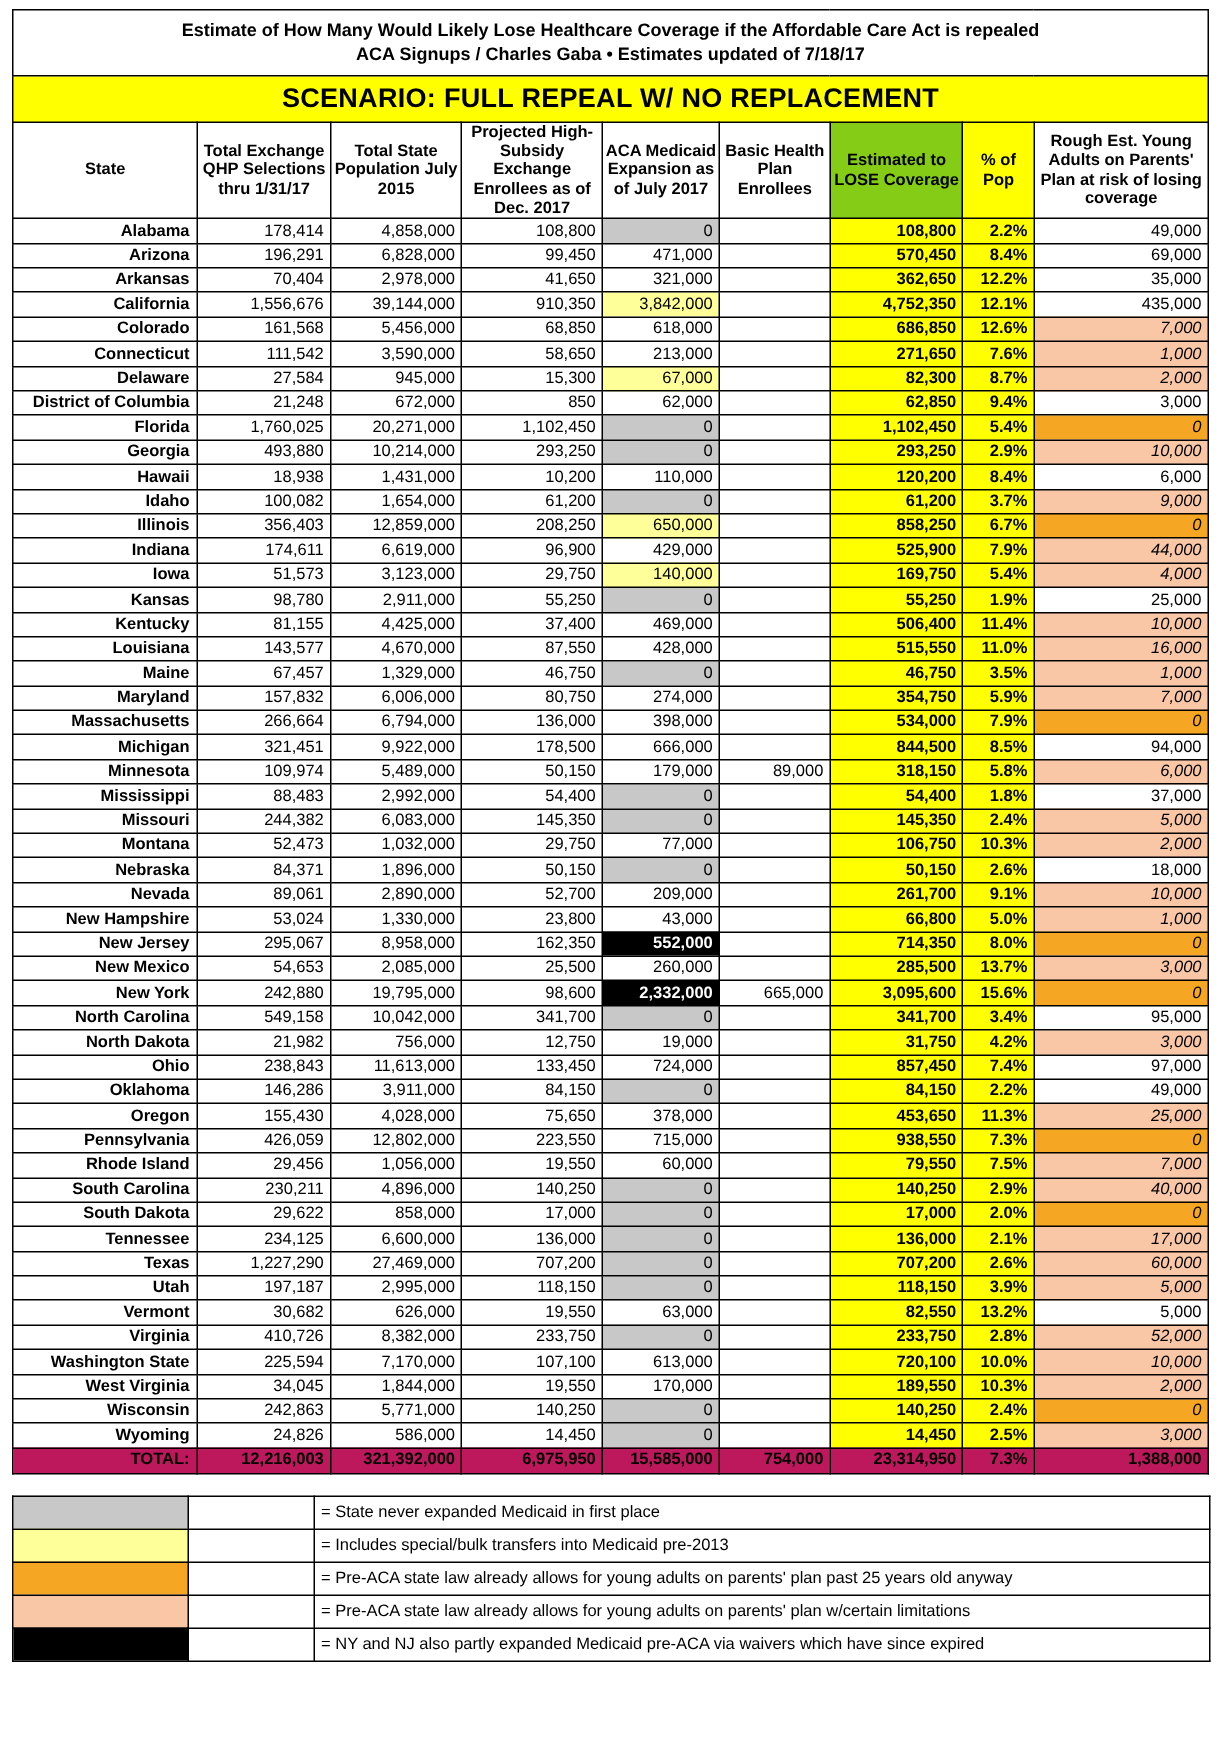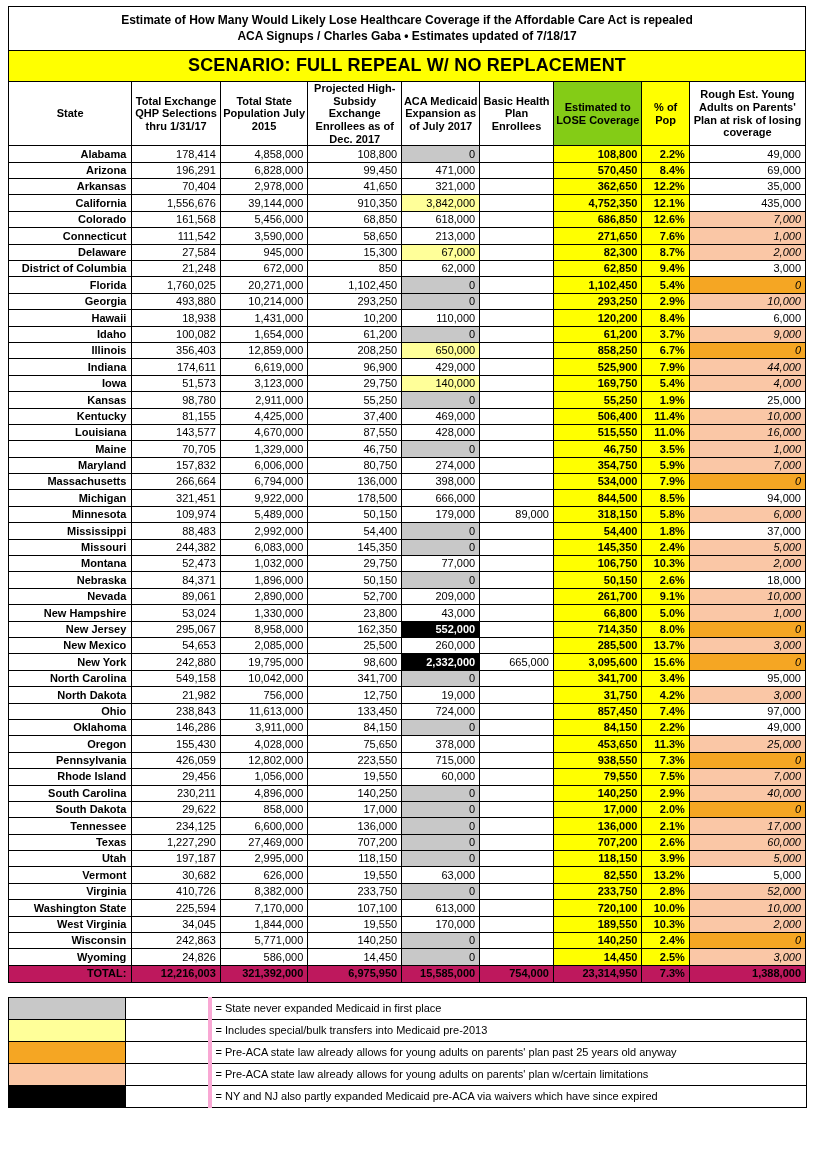--- a/index.html
+++ b/index.html
@@ -102,21 +102,21 @@
     border: 1px solid #000000;
     font-size: 11px;
     height: 21px;
     padding: 0 4px;
   }
   .legend td.swatch {
     border: 1px solid #000000;
   }
   .legend td.desc {
     text-align: left;
-    border-left: 4px solid #f9a8d4;
+    border-left: 1px solid #f9a8d4;
   }
   .legend td.filler {
     border: 1px solid #000000;
     background: #ffffff;
   }
 </style>
 </head>
 <body>
 
 <div class="page">
@@ -349,21 +349,21 @@
           <td class="num">4,670,000</td>
           <td class="num">87,550</td>
           <td class="num">428,000</td>
           <td class="num"></td>
           <td class="est">515,550</td>
           <td class="pct">11.0%</td>
           <td class="num salmon">16,000</td>
         </tr>
         <tr>
           <td class="state">Maine</td>
-          <td class="num">70,705</td>
+          <td class="num">67,457</td>
           <td class="num">1,329,000</td>
           <td class="num">46,750</td>
           <td class="num gray">0</td>
           <td class="num"></td>
           <td class="est">46,750</td>
           <td class="pct">3.5%</td>
           <td class="num salmon">1,000</td>
         </tr>
         <tr>
           <td class="state">Maryland</td>

